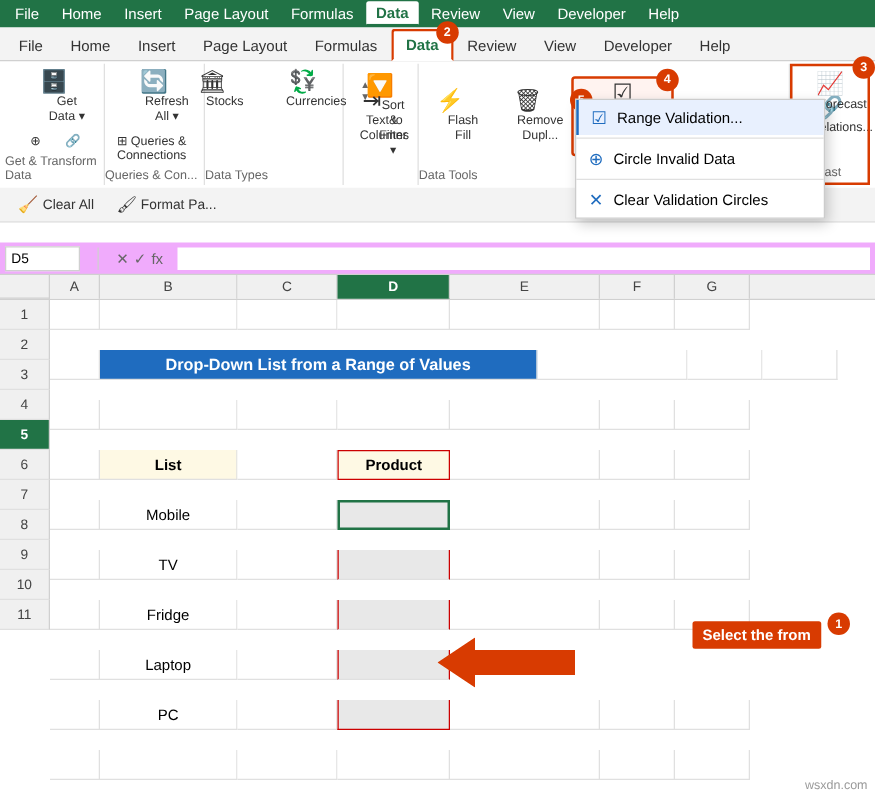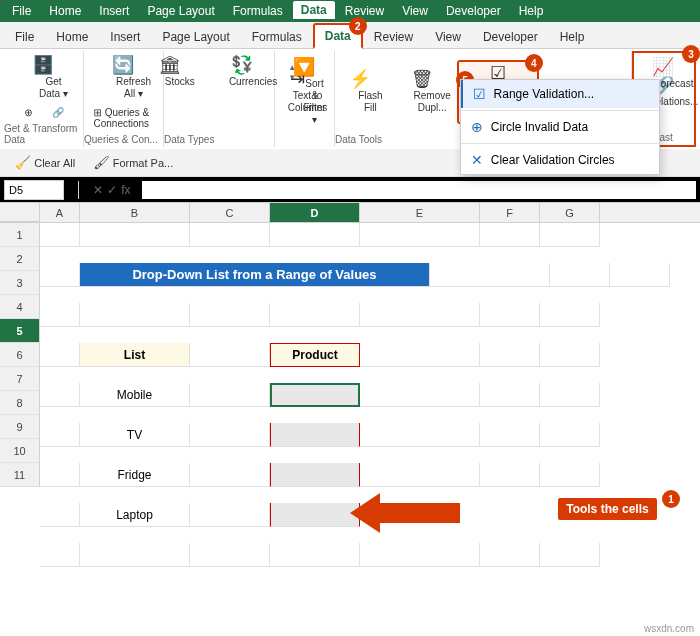--- a/index.html
+++ b/index.html
@@ -18,21 +18,21 @@
     .ribbon-group-label { font-size: 10px; color: #666; position: absolute; bottom: 2px; left: 0; right: 0; }
     .ribbon-group-content { display: flex; align-items: center; gap: 2px; flex: 1; padding-bottom: 14px; }
 
     .ribbon-btn { display: flex; flex-direction: column; align-items: center; justify-content: center; padding: 2px 4px; cursor: pointer; border-radius: 3px; min-width: 36px; font-size: 10px; color: #333; border: 1px solid transparent; }
     .ribbon-btn.highlighted { border: 2px solid #d83b01; background: #fff3f0; }
     .ribbon-btn .btn-icon { font-size: 18px; line-height: 1; margin-bottom: 2px; }
     .ribbon-btn .btn-label { font-size: 10px; text-align: center; line-height: 1.2; margin-left: 20px; }
     .ribbon-btn.small { flex-direction: row; gap: 2px; min-width: 28px; padding: 1px 3px; }
 
     
-    .formula-bar { display: flex; align-items: center; background: #000000; border-bottom: 1px solid #d0d0d0; height: 26px; padding: 0 4px; gap: 12px; }
+    .formula-bar { display: flex; align-items: center; background: #f0abfc; border-bottom: 1px solid #d0d0d0; height: 26px; padding: 0 4px; gap: 12px; margin-top: 16px; }
     .cell-ref { width: 60px; border: 1px solid #d0d0d0; padding: 2px 4px; font-size: 11px; height: 20px; }
     .formula-divider { width: 1px; height: 18px; background: #d0d0d0; margin: 0 2px; }
     .formula-icons { display: flex; gap: 4px; color: #666; font-size: 12px; }
     .formula-input { flex: 1; border: none; outline: none; font-size: 12px; padding: 2px 4px; }
 
     
     .quick-access { display: flex; align-items: center; background: #f3f3f3; height: 28px; padding: 0 8px; gap: 4px; border-bottom: 1px solid #e0e0e0; }
     .qa-btn { padding: 2px 6px; font-size: 11px; cursor: pointer; border-radius: 2px; border: 1px solid transparent; color: #333; display: flex; align-items: center; gap: 3px; }
     .qa-icon { font-size: 13px; }
 
@@ -363,35 +363,44 @@
           <div class="grid-cell" style="width:80px;"></div>
           <div class="grid-cell" style="width:90px; background:#e8e8e8; border-right:1px solid #c00; border-left:1px solid #c00;"></div>
           <div class="grid-cell" style="width:180px; background:transparent; border:none; overflow:visible; position:relative;">
 
             <svg width="120" height="40" style="position:absolute; left:-10px; top:-10px;">
               <polygon points="0,20 30,0 30,10 110,10 110,30 30,30 30,40" fill="#d83b01"></polygon>
             </svg>
           </div>
         </div>
 
+        <div class="grid-row">
+          <div class="grid-cell" style="width:40px;"></div>
+          <div class="grid-cell" style="width:110px; text-align:center; justify-content:center;">PC</div>
+          <div class="grid-cell" style="width:80px;"></div>
+          <div class="grid-cell" style="width:90px; background:#e8e8e8; border-right:1px solid #c00; border-left:1px solid #c00; border-bottom:1px solid #c00;"></div>
+          <div class="grid-cell" style="width:120px;"></div>
+          <div class="grid-cell" style="width:60px;"></div>
+          <div class="grid-cell" style="width:60px;"></div>
+        </div>
 
         <div class="grid-row">
           <div class="grid-cell" style="width:40px;"></div>
           <div class="grid-cell" style="width:110px;"></div>
           <div class="grid-cell" style="width:80px;"></div>
           <div class="grid-cell" style="width:90px;"></div>
           <div class="grid-cell" style="width:120px;"></div>
           <div class="grid-cell" style="width:60px;"></div>
           <div class="grid-cell" style="width:60px;"></div>
         </div>
 
       </div>
     </div>
   </div>
 
   <div style="position:absolute; bottom:118px; right:20px;">
-    <span class="select-cells-label">Tools the cells</span>
+    <span class="select-cells-label">Select the from</span>
     <span class="step-badge" style="position:relative; display:inline-flex; top:-10px; margin-left:2px;">1</span>
   </div>
 
   <div class="watermark">wsxdn.com</div>
 
 </div>
 
 </body></html>

